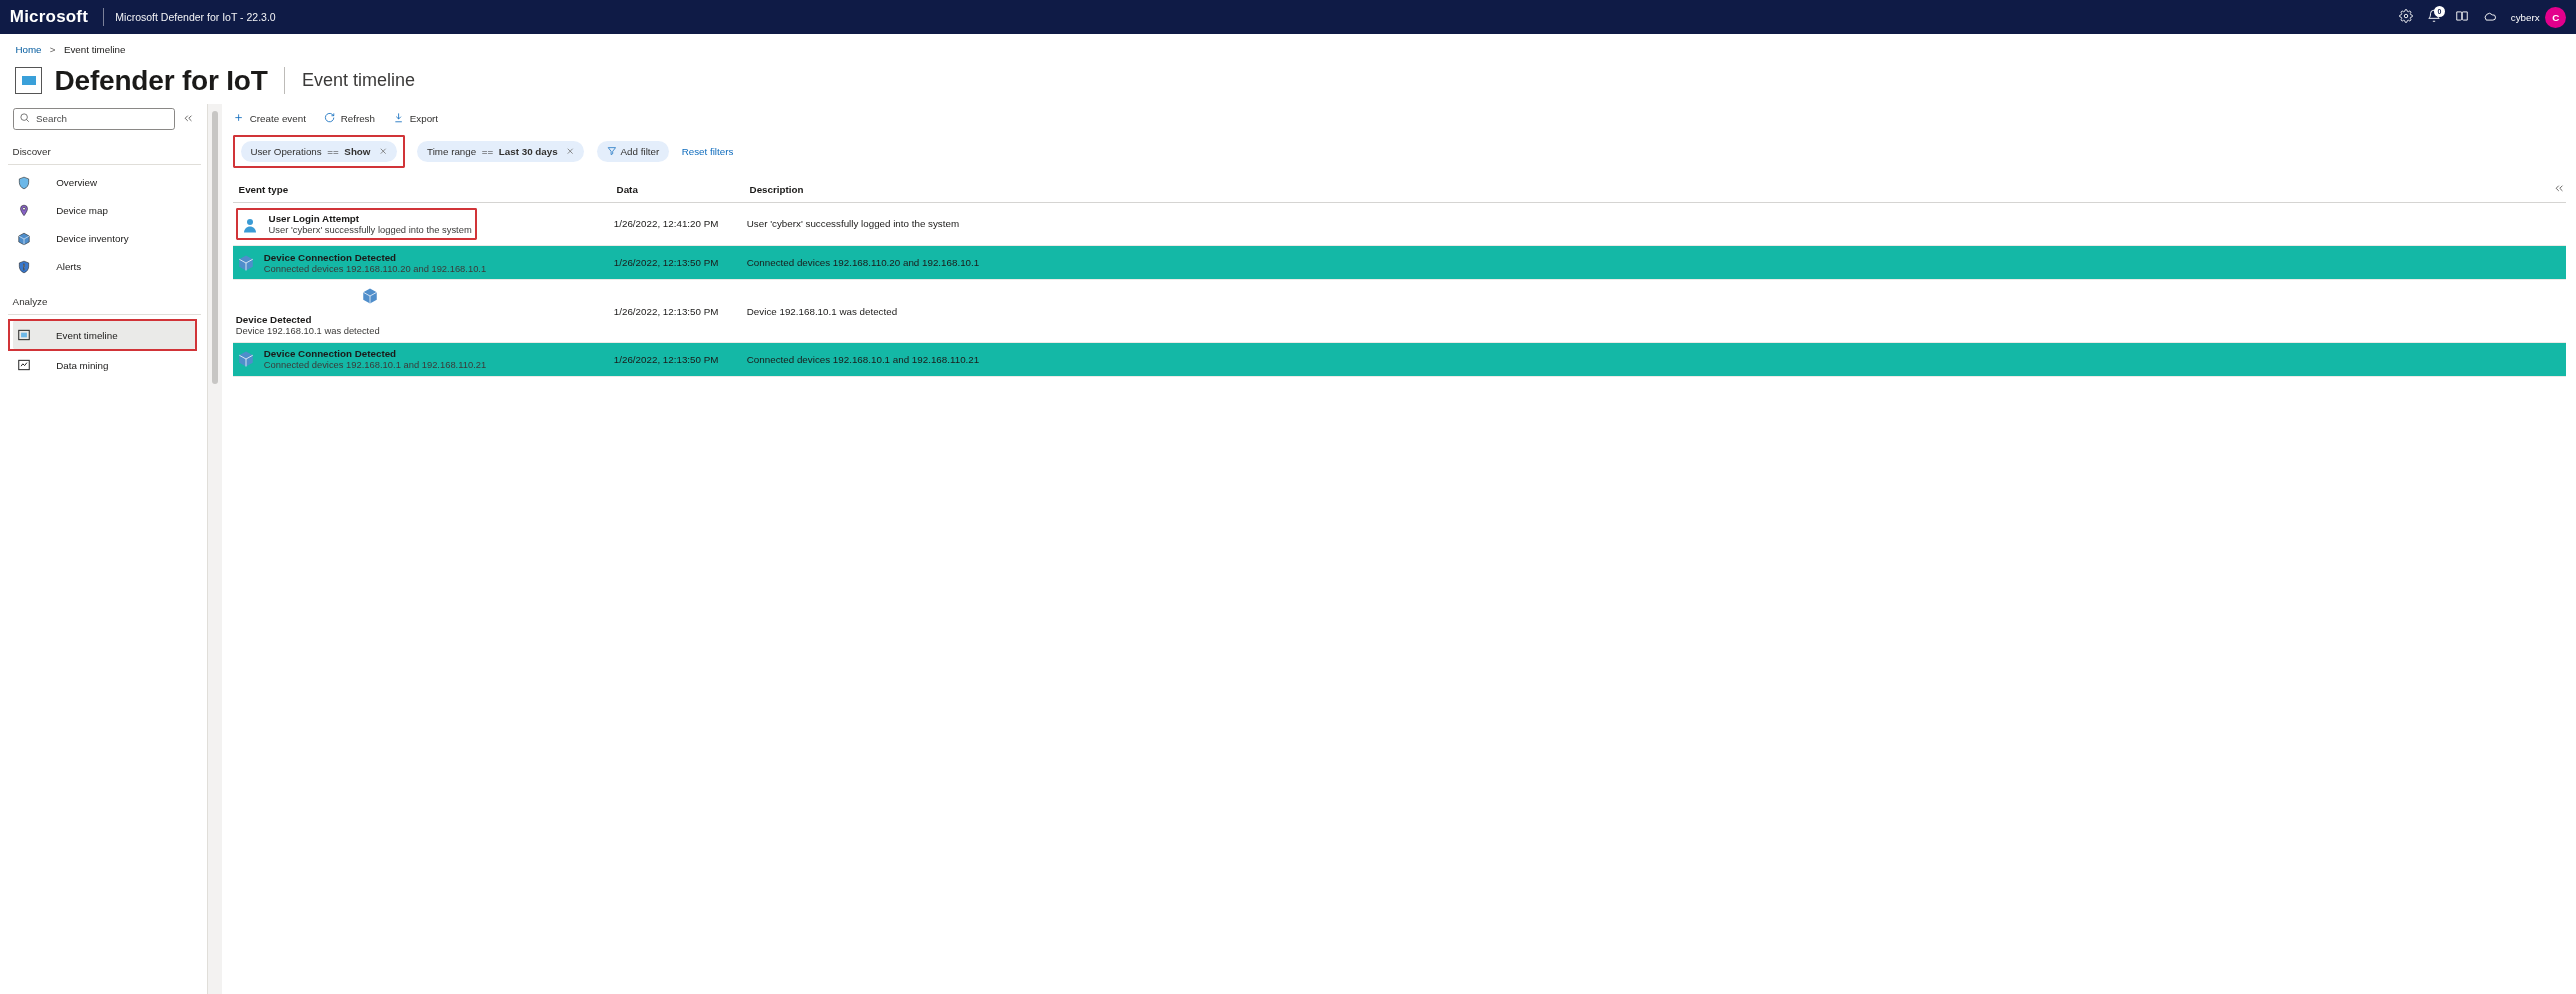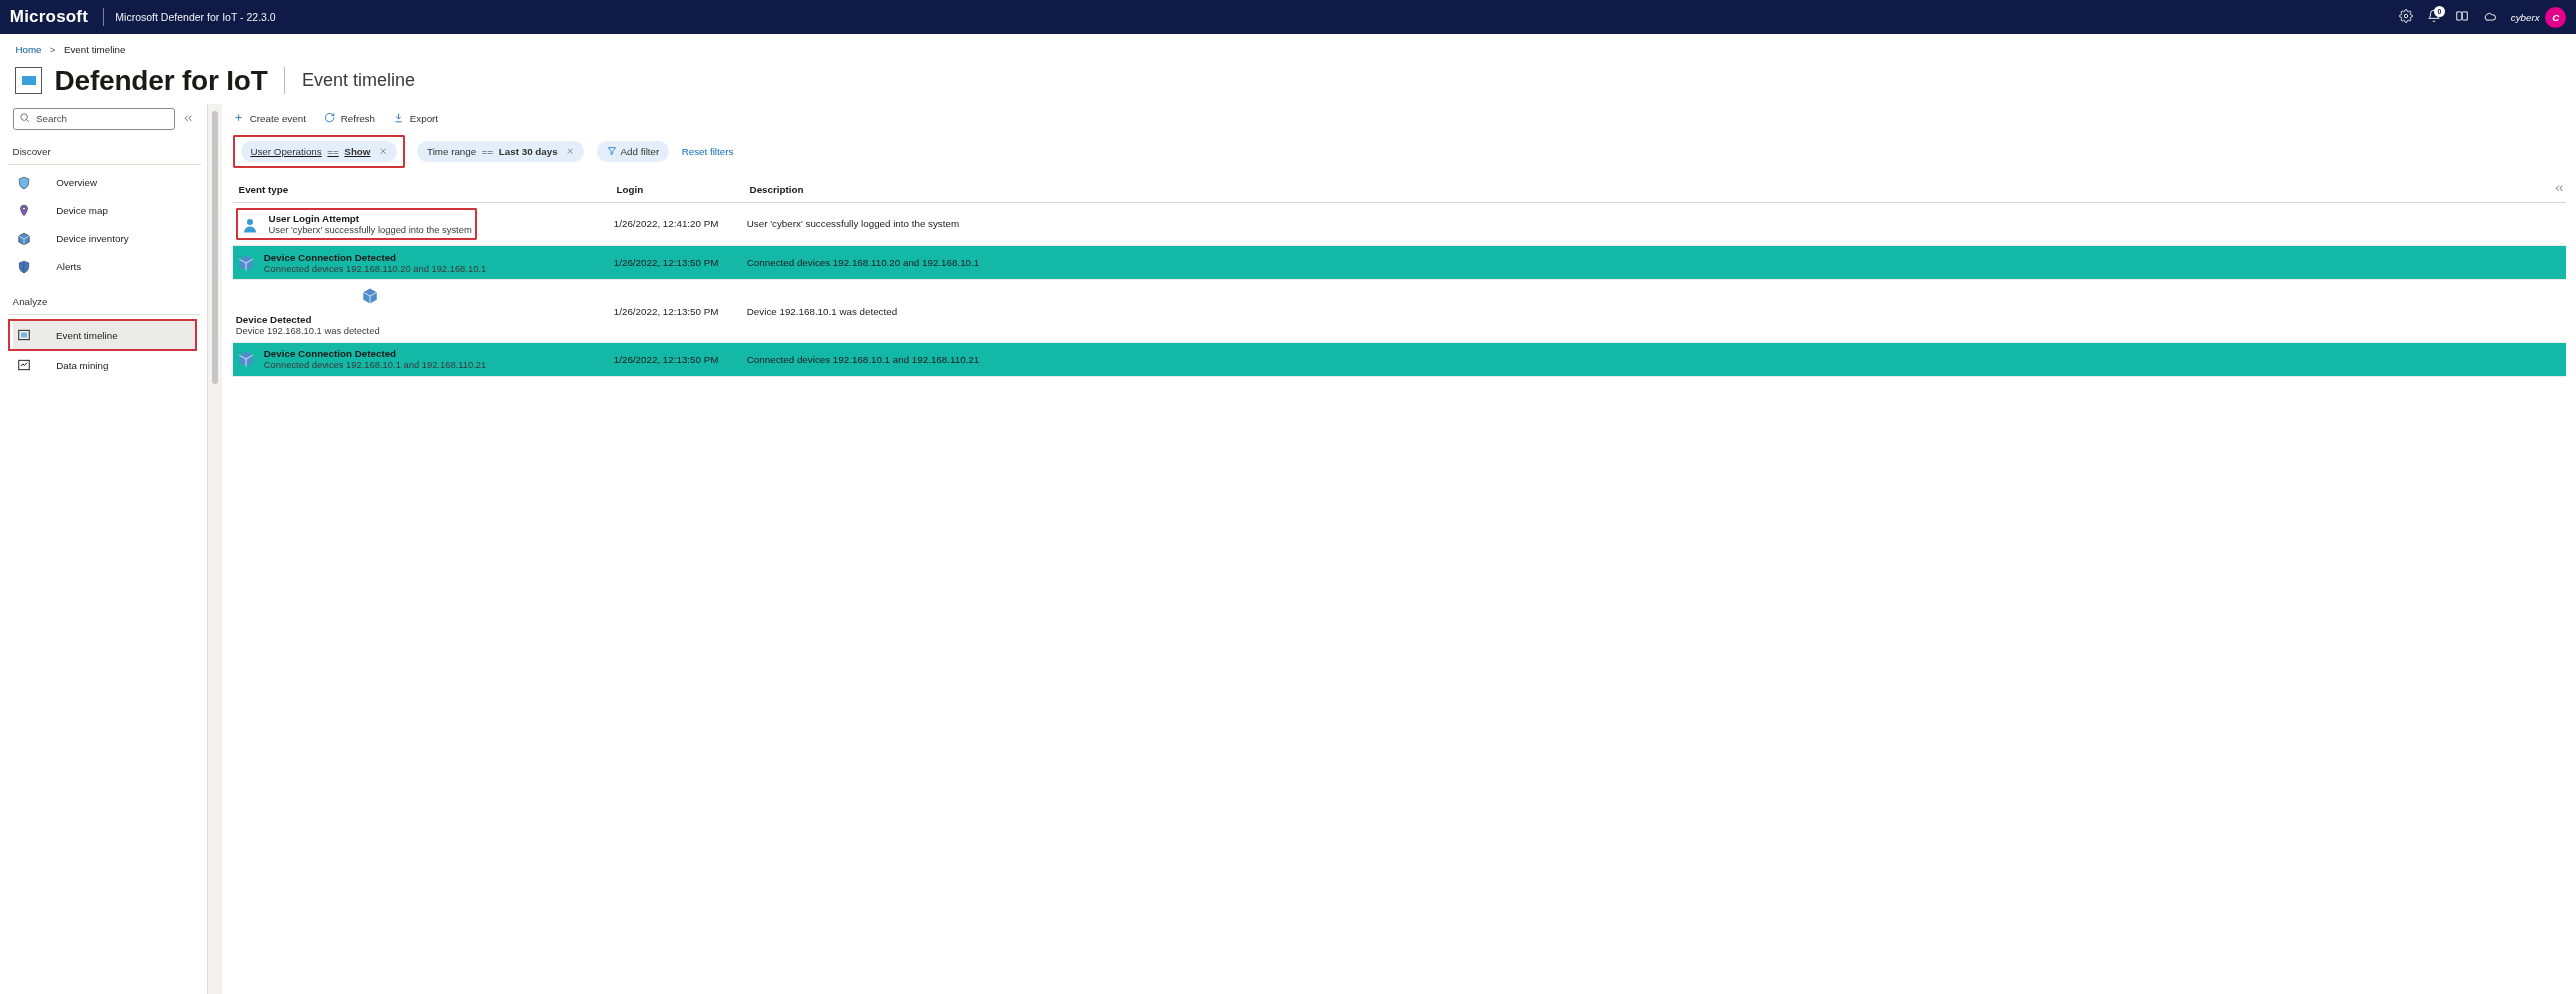--- a/index.html
+++ b/index.html
@@ -22,21 +22,21 @@
       width: 28px; height:28px; display:inline-flex; align-items:center; justify-content:center;
       position: relative; cursor:pointer;
     }
     .topbar .icon-btn svg { stroke:#fff; fill:none; }
     .bell-badge {
       position:absolute; top:2.8px; right:2.8px;
       background:#fff; color:#0f1b46; border-radius:6.3px;
       font-size:7px; font-weight:600; min-width:11.2px; height:11.2px;
       display:flex; align-items:center; justify-content:center; padding:0 2.1px;
     }
-    .user-area { display:flex; align-items:center; gap:5.6px; padding-left:7px;font-style:italic;}
+    .user-area { display:flex; align-items:center; gap:5.6px; padding-left:7px;}
     .user-area .avatar {
       width:21px; height:21px; border-radius:50%;
       background:#e3008c; color:#fff; display:flex; align-items:center; justify-content:center;
       font-weight:600;
     }
     .user-area .name { font-size:9.8px; }
 
     
     .breadcrumb-row {
       padding: 9.8px 15.4px 0 15.4px;
@@ -132,21 +132,20 @@
     }
     .filter-pill .eq { margin:0 1.4px; }
     .filter-pill .val { font-weight:700; }
     .filter-pill .x { margin-left:4.2px; }
     .filter-pill .x svg { stroke:#605e5c; }
     .filter-pill.add svg.funnel { stroke:#0f6cbd; }
     .reset-link { color:#0f6cbd; cursor:pointer; }
     .filter-callout {
       border:2.1px solid #d13438; padding:4.2px 5.6px; border-radius:1.4px;
       display:inline-flex;
-      text-decoration:underline;
     }
 
     
     .table-wrap { padding-left:25px; padding-right:9.8px; }
     .thead {
       display:flex; font-weight:600; border-bottom:0.7px solid #d5d4d2; padding:8.4px 2.8px 7px 5.6px;
       position:relative;
     }
     .col-event { flex: 0 0 378px; }
     .col-time  { flex: 0 0 133px; }
@@ -399,21 +398,21 @@
             </svg></span>
         <span>Add filter</span>
       </span>
 
       <span class="reset-link">Reset filters</span>
     </div>
 
     <div class="table-wrap">
       <div class="thead">
         <span class="col-event">Event type</span>
-        <span class="col-time">Login</span>
+        <span class="col-time">Data</span>
         <span class="col-desc">Description</span>
         <span class="expand-collapse">
           <span><svg width="12.6" height="12.6" viewBox="0 0 24 24" stroke-width="1.8">
                 <path d="m11 17-5-5 5-5"></path>
                 <path d="m18 17-5-5 5-5"></path>
               </svg></span>
         </span>
       </div>
       <div id="tbody">
           <div class="trow">

